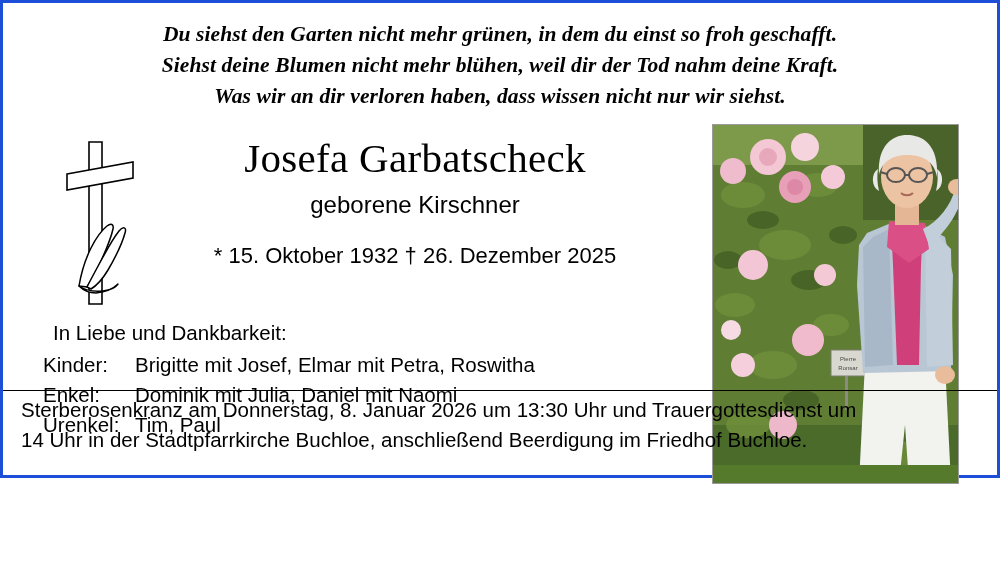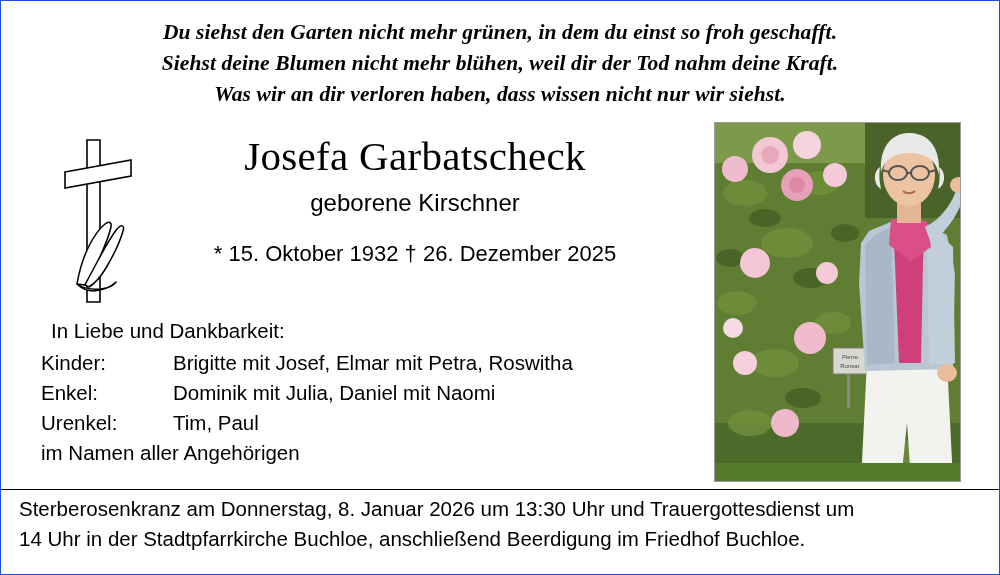--- a/index.html
+++ b/index.html
@@ -12,23 +12,23 @@
     height: 575px;
     font-family: "Liberation Serif", serif;
     color: #000000;
     overflow: hidden;
   }
 
   .obituary {
     position: relative;
     box-sizing: border-box;
     width: 1000px;
-    height: 575px;
+    height: 478px;
     background: #ffffff;
-    border: 1px solid #1d4ed8;
+    border: 3px solid #1d4ed8;
     padding: 0;
   }
 
   
   .poem {
     padding: 16px 30px 4px 30px;
     text-align: center;
   }
   .poem-line {
     font-family: "Liberation Serif", serif;
@@ -93,21 +93,20 @@
     line-height: 30px;
   }
   .family-intro {
     margin-bottom: 2px;
     margin-left: 10px;
   }
   .family-row {
     display: flex;
     align-items: flex-end;
     white-space: nowrap;
-    gap: 40px;
   }
   .family-label {
     width: 92px;
     flex: 0 0 auto;
   }
   .family-value {
     flex: 1 1 auto;
   }
   .family-closing {
     margin-top: 0px;
@@ -190,21 +189,20 @@
       </div>
       <div class="family-row">
         <div class="family-label">Enkel:</div>
         <div class="family-value">Dominik mit Julia, Daniel mit Naomi</div>
       </div>
       <div class="family-row">
         <div class="family-label">Urenkel:</div>
         <div class="family-value">Tim, Paul</div>
       </div>
 
-      <div class="family-closing">im Namen aller Angehörigen</div>
     </div>
 
     <div class="photo">
       <svg width="245" height="358" viewBox="0 0 245 358">
         <defs>
           <clipPath id="pclip">
               <rect x="0" y="0" width="245" height="358"></rect>
             </clipPath>
         </defs>
         <g clip-path="url(#pclip)">

